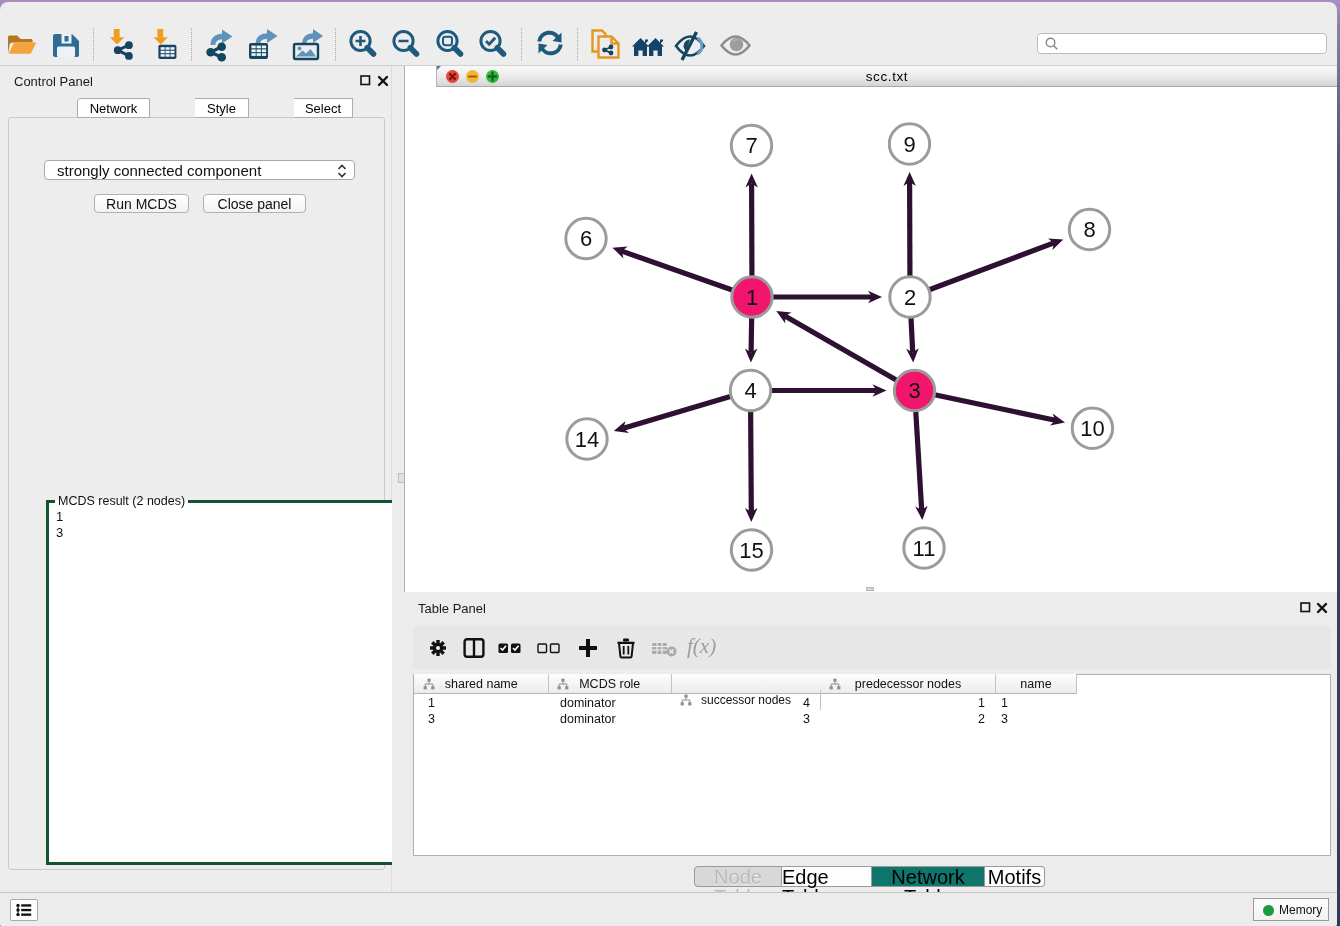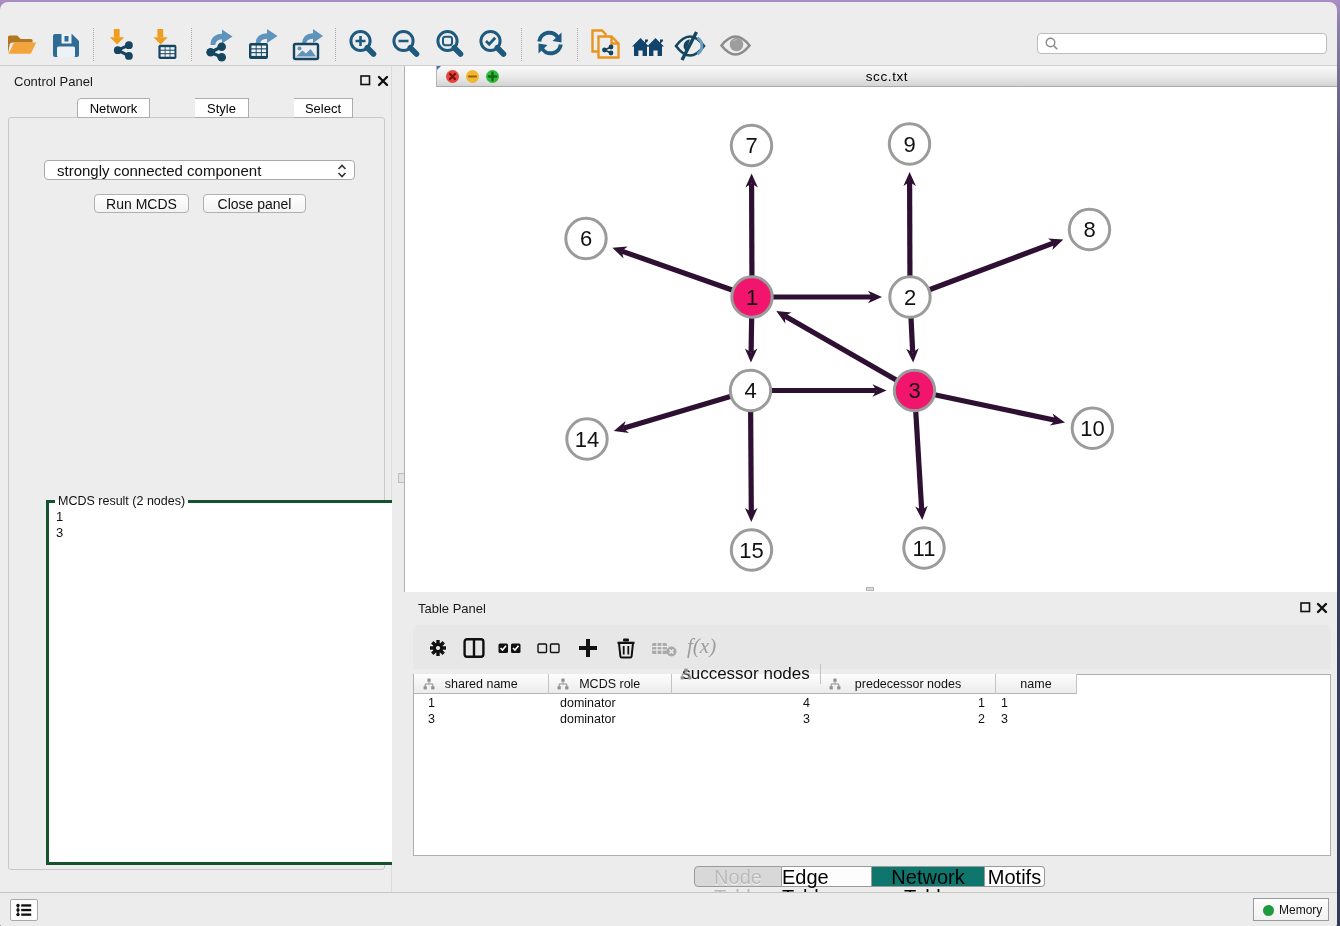--- a/index.html
+++ b/index.html
@@ -379,21 +379,21 @@
             <path d="M6 4 L6 6 M2.2 8.2 L2.2 6 L9.8 6 L9.8 8.2" fill="none" stroke="#8f8f8f" stroke-width="1"></path>
           </svg>shared name</div>
     <div class="abs" style="left:144.5px; top:82px; width:123.5px; height:20px; border-right:1px solid #c3c3c3; text-align:center; font-size:12.5px; color:#111; line-height:20px;"><svg width="12" height="12" viewBox="0 0 12 12" style="position:absolute; left:8px; top:4px;">
             <g fill="#8f8f8f">
               <rect x="4.4" y="0.6" width="3.2" height="3.2"></rect>
               <rect x="0.6" y="8.2" width="3.2" height="3.2"></rect>
               <rect x="8.2" y="8.2" width="3.2" height="3.2"></rect>
             </g>
             <path d="M6 4 L6 6 M2.2 8.2 L2.2 6 L9.8 6 L9.8 8.2" fill="none" stroke="#8f8f8f" stroke-width="1"></path>
           </svg>MCDS role</div>
-    <div class="abs" style="left:268px; top:72px; width:149px; height:20px; border-right:1px solid #c3c3c3; text-align:center; font-size:17px; color:#111; line-height:20px;"><svg width="12" height="12" viewBox="0 0 12 12" style="position:absolute; left:8px; top:4px;">
+    <div class="abs" style="left:268px; top:98px; width:149px; height:20px; border-right:1px solid #c3c3c3; text-align:center; font-size:12px; color:#111; line-height:20px;"><svg width="12" height="12" viewBox="0 0 12 12" style="position:absolute; left:8px; top:4px;">
             <g fill="#8f8f8f">
               <rect x="4.4" y="0.6" width="3.2" height="3.2"></rect>
               <rect x="0.6" y="8.2" width="3.2" height="3.2"></rect>
               <rect x="8.2" y="8.2" width="3.2" height="3.2"></rect>
             </g>
             <path d="M6 4 L6 6 M2.2 8.2 L2.2 6 L9.8 6 L9.8 8.2" fill="none" stroke="#8f8f8f" stroke-width="1"></path>
           </svg>successor nodes</div>
     <div class="abs" style="left:417px; top:82px; width:175px; height:20px; border-right:1px solid #c3c3c3; text-align:center; font-size:12.5px; color:#111; line-height:20px;"><svg width="12" height="12" viewBox="0 0 12 12" style="position:absolute; left:8px; top:4px;">
             <g fill="#8f8f8f">
               <rect x="4.4" y="0.6" width="3.2" height="3.2"></rect>

